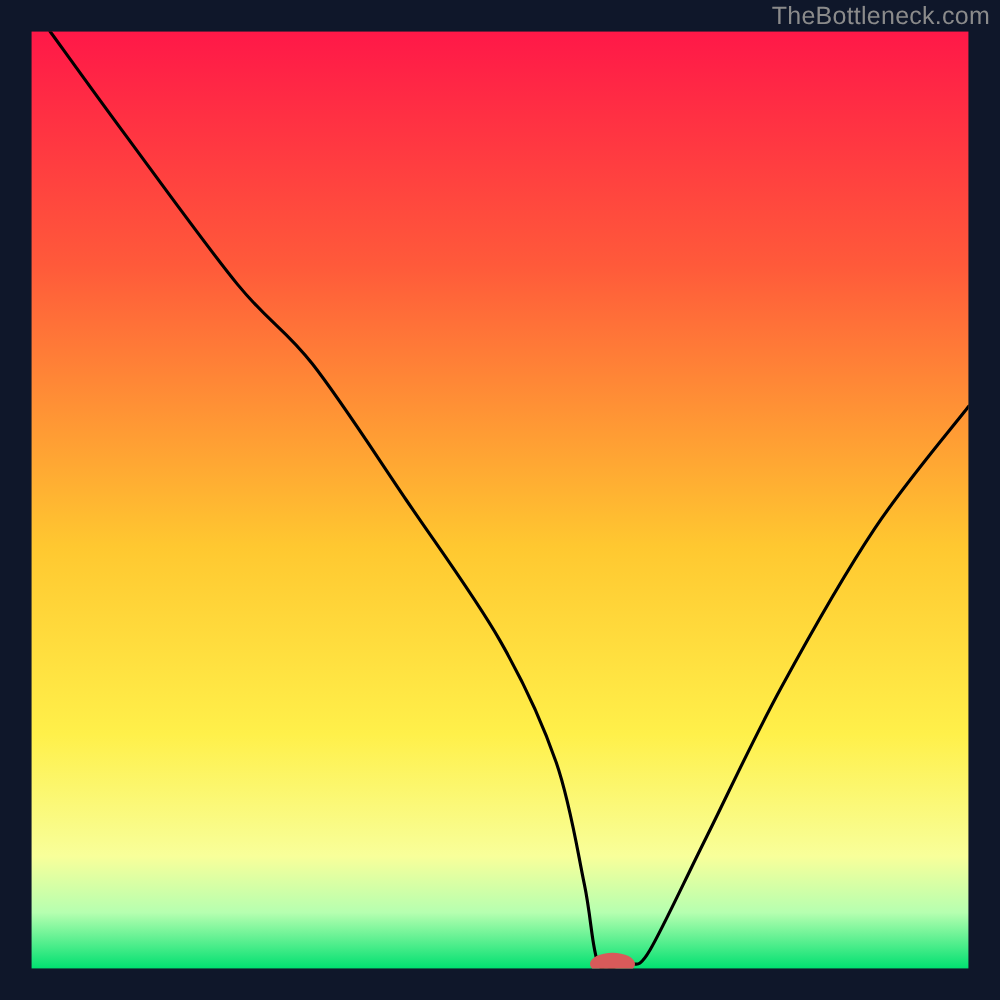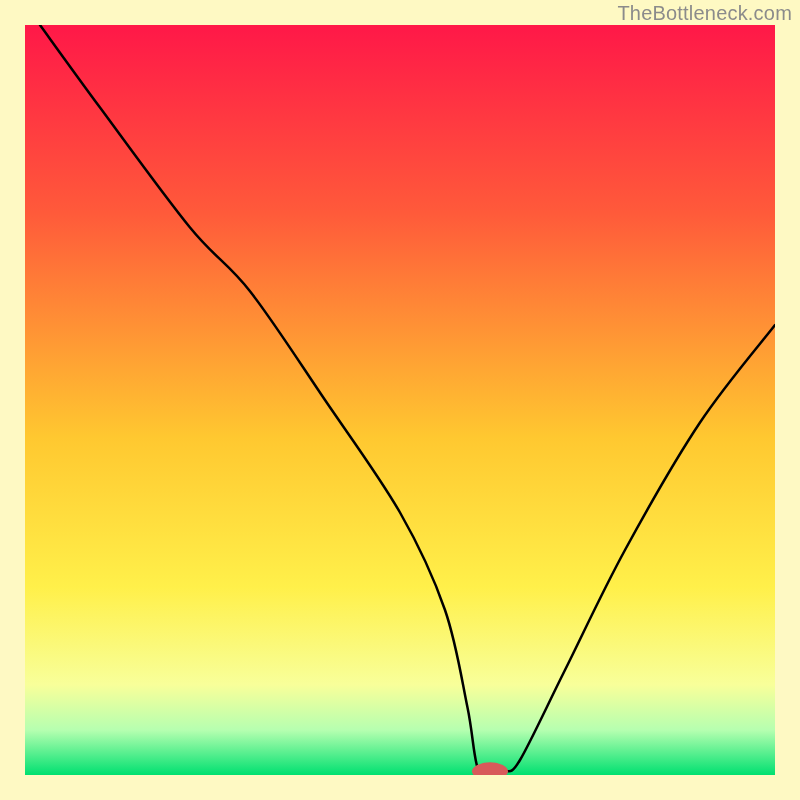--- a/index.html
+++ b/index.html
@@ -7,21 +7,21 @@
     padding: 0;
     width: 800px;
     height: 800px;
     overflow: hidden;
     background: #000;
   }
   .frame {
     position: relative;
     width: 800px;
     height: 800px;
-    background: #fef9c3;
+    background: #0f172a;
     text-decoration: underline;
   }
   .plot-area {
     position: absolute;
     left: 25px;
     top: 25px;
     width: 750px;
     height: 750px;
     overflow: hidden;
   }

